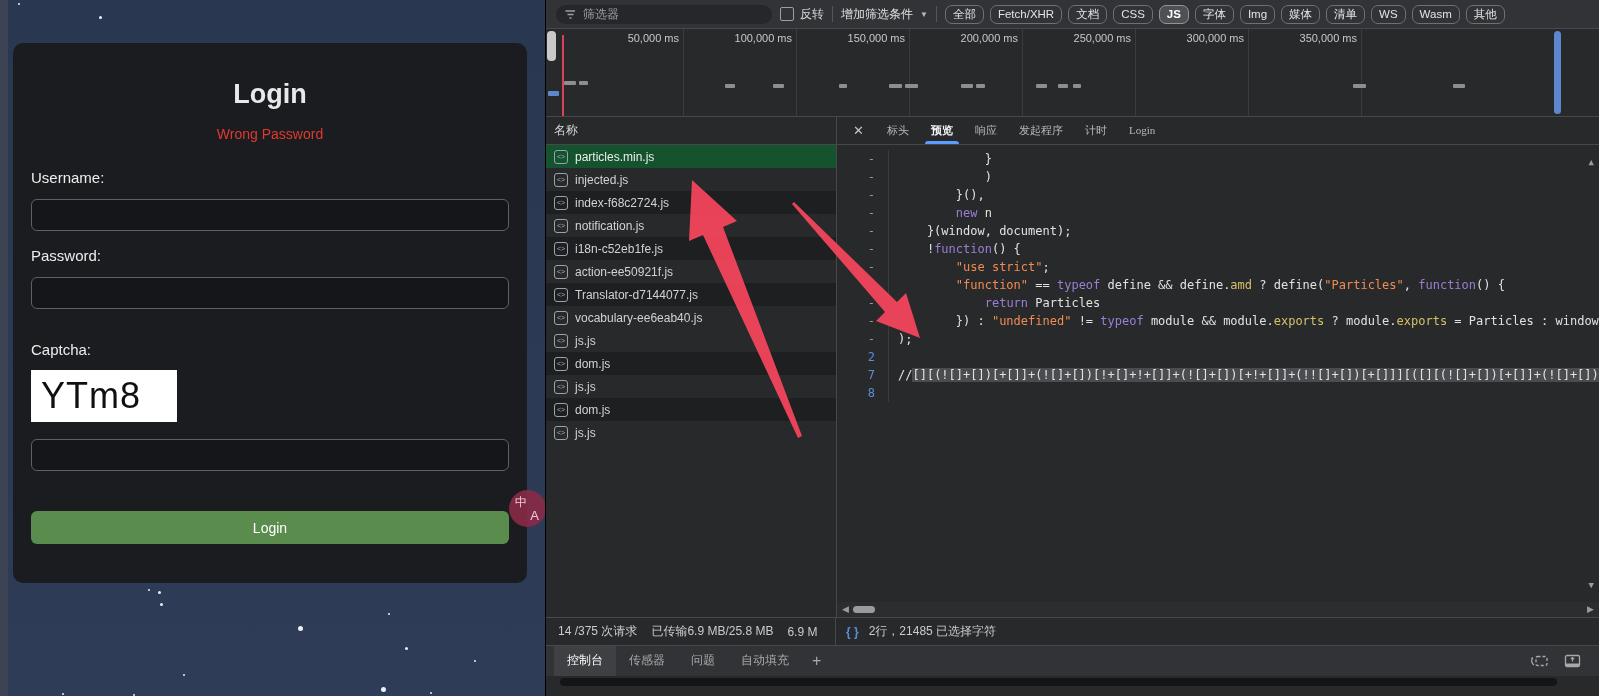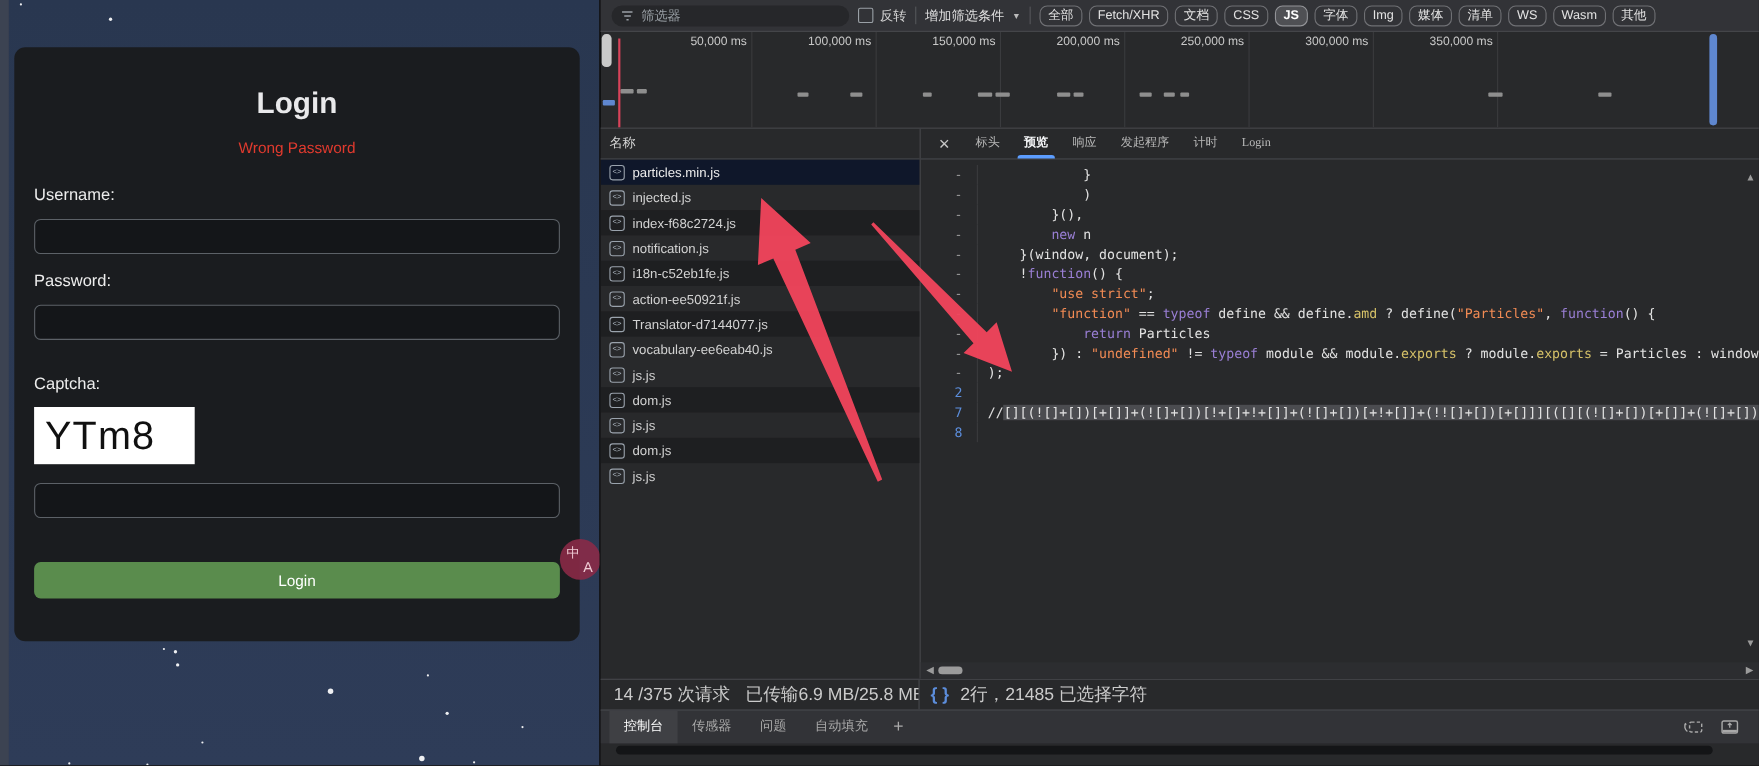--- a/index.html
+++ b/index.html
@@ -54,21 +54,21 @@
   .tl-bar{position:absolute;border-radius:1px;}
   .tl-marker{position:absolute;top:6px;bottom:0;width:2px;}
   .tl-handle{position:absolute;border-radius:4px;}
   .main{flex:1;display:flex;min-height:0;}
   .filelist{width:290px;flex:none;border-right:1px solid #47484c;display:flex;flex-direction:column;background:#28292b;}
   .list-header{height:27px;line-height:27px;flex:none;padding-left:8px;font-size:12px;color:#d6d6d6;
                border-bottom:1px solid #47484c;}
   .rows{flex:1;overflow:hidden;}
   .frow{height:23px;display:flex;align-items:center;gap:7px;padding-left:8px;font-size:12px;color:#d2d2d2;}
   .frow.alt{background:#1e1f21;}
-  .frow.sel{background:#0f172a;color:#ececec;}
+  .frow.sel{background:#14532d;color:#ececec;}
   .ficon{width:12px;height:12px;border:1px solid #9aa3ad;border-radius:3px;color:#aab3bd;font-size:7px;
          line-height:11px;text-align:center;flex:none;}
   .preview{flex:1;display:flex;flex-direction:column;min-width:0;position:relative;}
   .tabbar{height:27px;flex:none;display:flex;align-items:center;border-bottom:1px solid #47484c;padding-left:4px;}
   .xclose{color:#c6c6c6;font-size:13px;padding:0 12px;}
   .ptab{padding:0 11px;font-size:11px;color:#b8b8b8;height:100%;line-height:27px;position:relative;font-family:Liberation Serif, serif;}
   .ptab.on{color:#f3f4f6;font-weight:bold;}
   .ptab.on::after{content:"";position:absolute;left:5px;right:5px;bottom:0;height:3px;background:#5c9dff;
                   border-radius:3px 3px 0 0;}
   .code{flex:1;position:relative;overflow:hidden;font-family:"DejaVu Sans Mono","Liberation Mono",monospace;
@@ -80,21 +80,21 @@
   .ctext{padding-left:9px;}
   .tk-d{color:#e2e2e2;}.tk-k{color:#9a7fd5;}.tk-s{color:#f28b54;}.tk-y{color:#d6c168;}
   .tksel{background:#4b4c50;}
   .varrow{position:absolute;right:5px;color:#9b9b9b;font-size:9px;}
   .varrow.up{top:8px;}.varrow.down{bottom:8px;}
   .hscroll{height:15px;flex:none;background:#2c2d30;position:relative;}
   .harrow{position:absolute;top:2px;color:#9b9b9b;font-size:9px;}
   .harrow.left{left:5px;}.harrow.right{right:5px;}
   .hthumb{position:absolute;left:16px;top:4px;width:22px;height:7px;background:#9b9b9b;border-radius:4px;}
   .statusbar{height:27px;flex:none;border-top:1px solid #47484c;display:flex;align-items:center;
-             font-size:16px;color:#cbcbcb;background:#28292b;}
+             font-size:12px;color:#cbcbcb;background:#28292b;}
   .status-left{width:290px;flex:none;padding-left:12px;display:flex;gap:14px;white-space:nowrap;
                overflow:hidden;border-right:1px solid #47484c;height:100%;align-items:center;box-sizing:border-box;}
   .status-right{display:flex;align-items:center;gap:10px;padding-left:10px;white-space:nowrap;}
   .braces{color:#5c8ddb;font-weight:bold;}
   .drawer{height:30px;flex:none;background:#323337;border-top:1px solid #47484c;display:flex;
           align-items:center;padding:0 8px;}
   .dtabs{display:flex;height:100%;}
   .dtab{padding:0 13px;height:100%;line-height:29px;font-size:12px;color:#a9a9a9;}
   .dtab.on{background:#3f4044;color:#fff;}
   .dplus{color:#a9a9a9;font-size:16px;padding:0 10px;}

